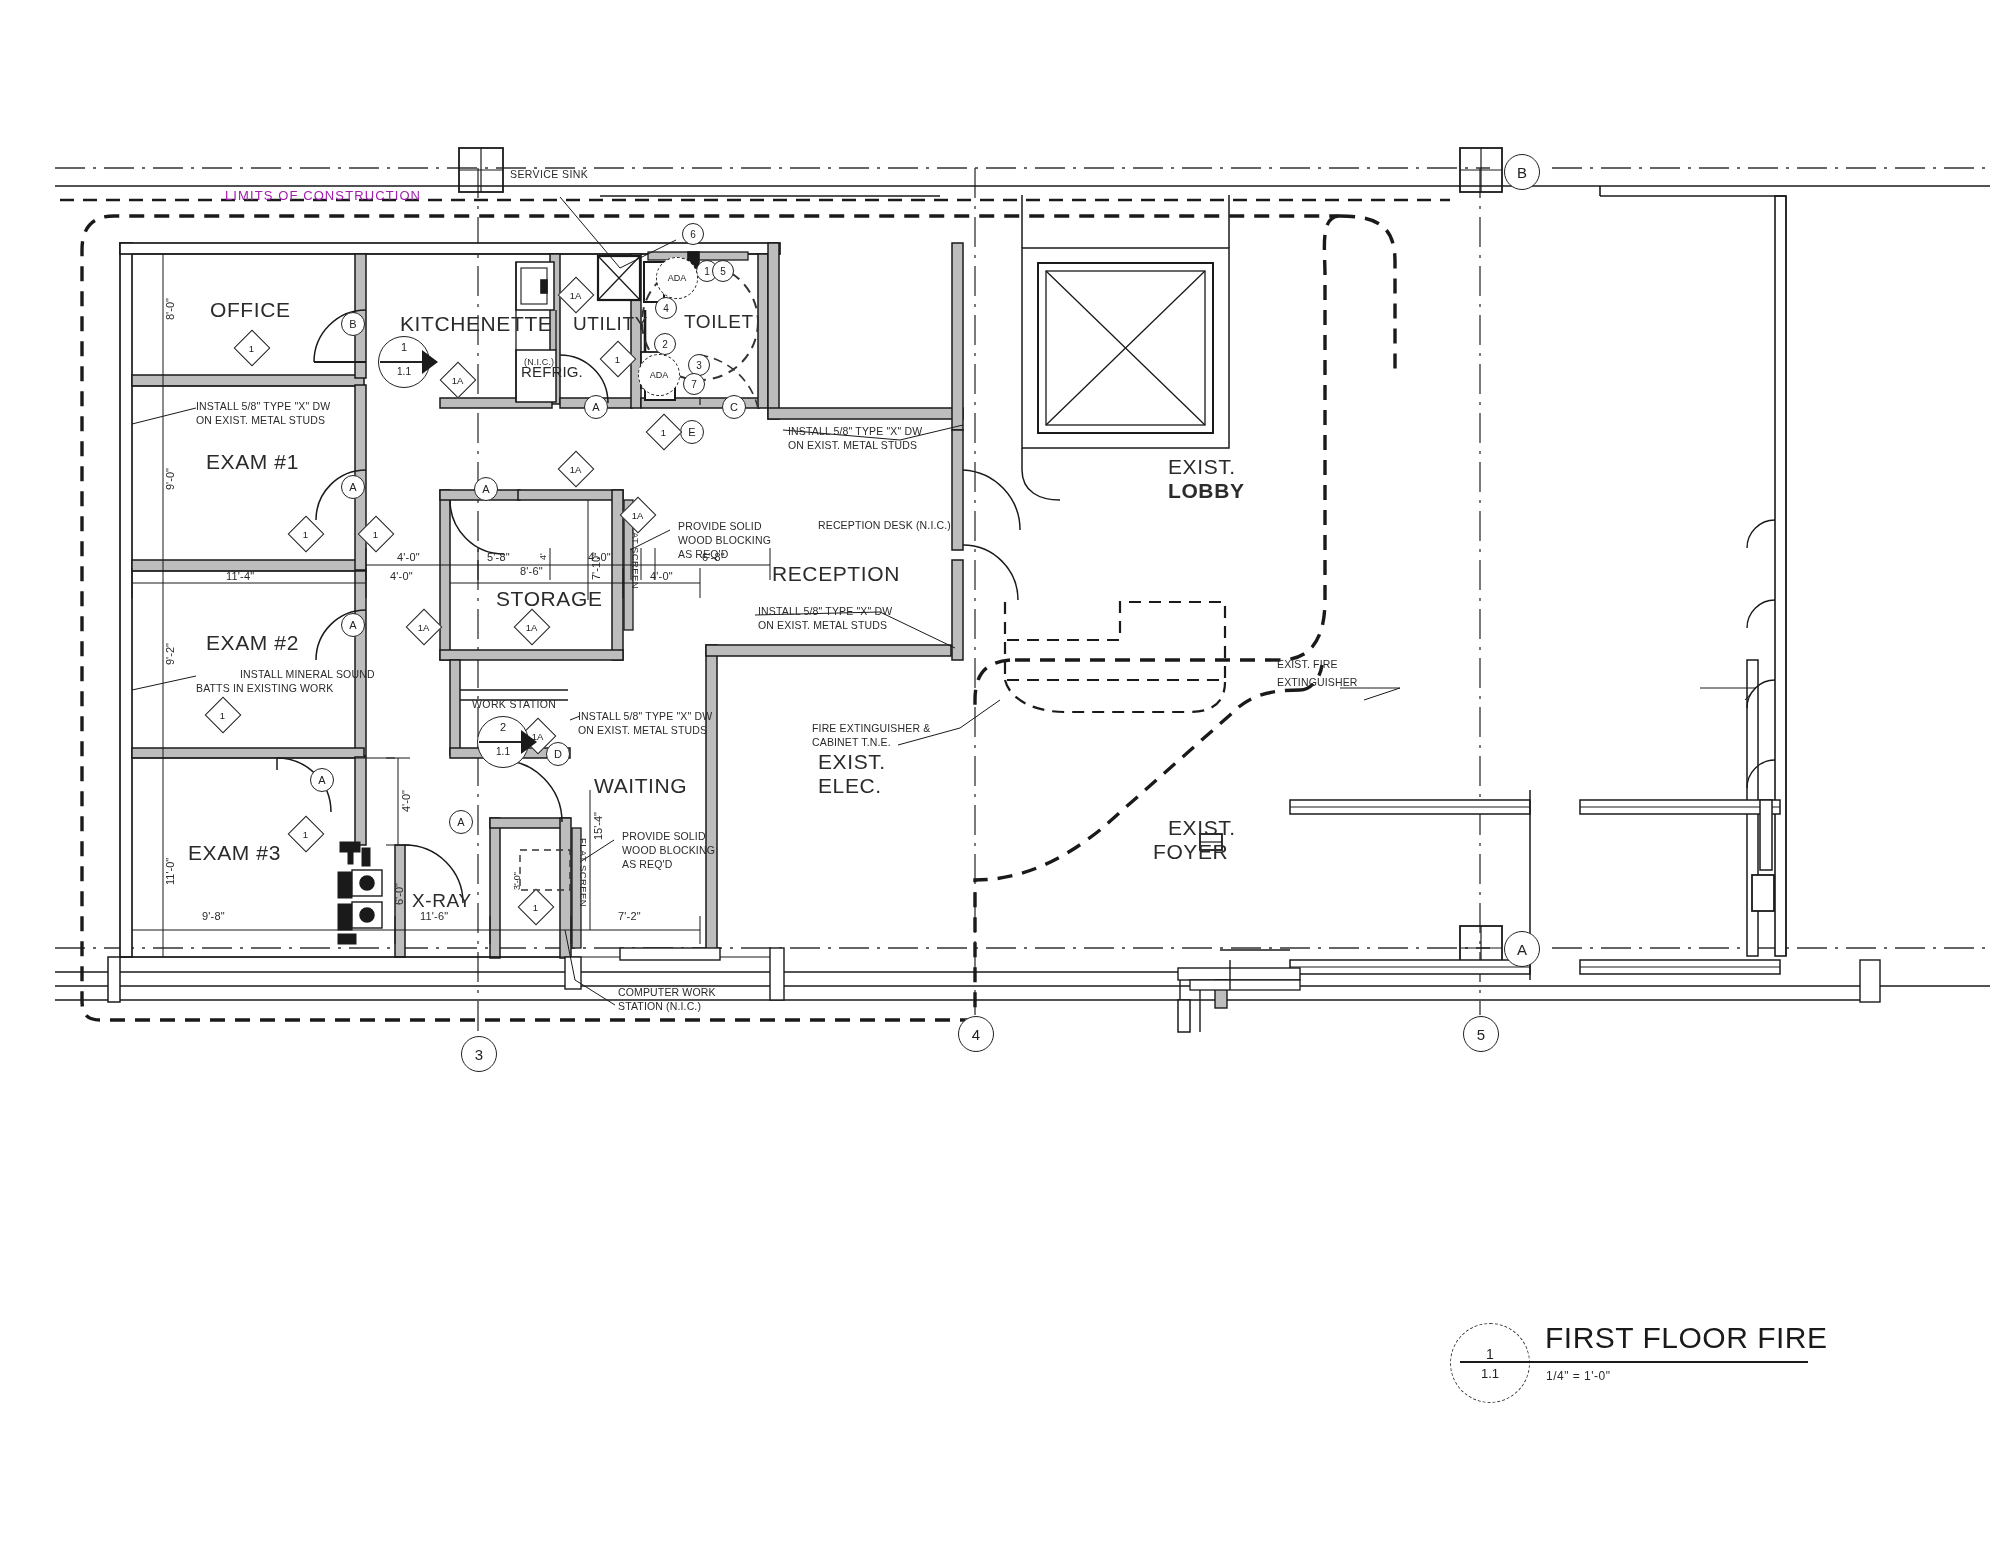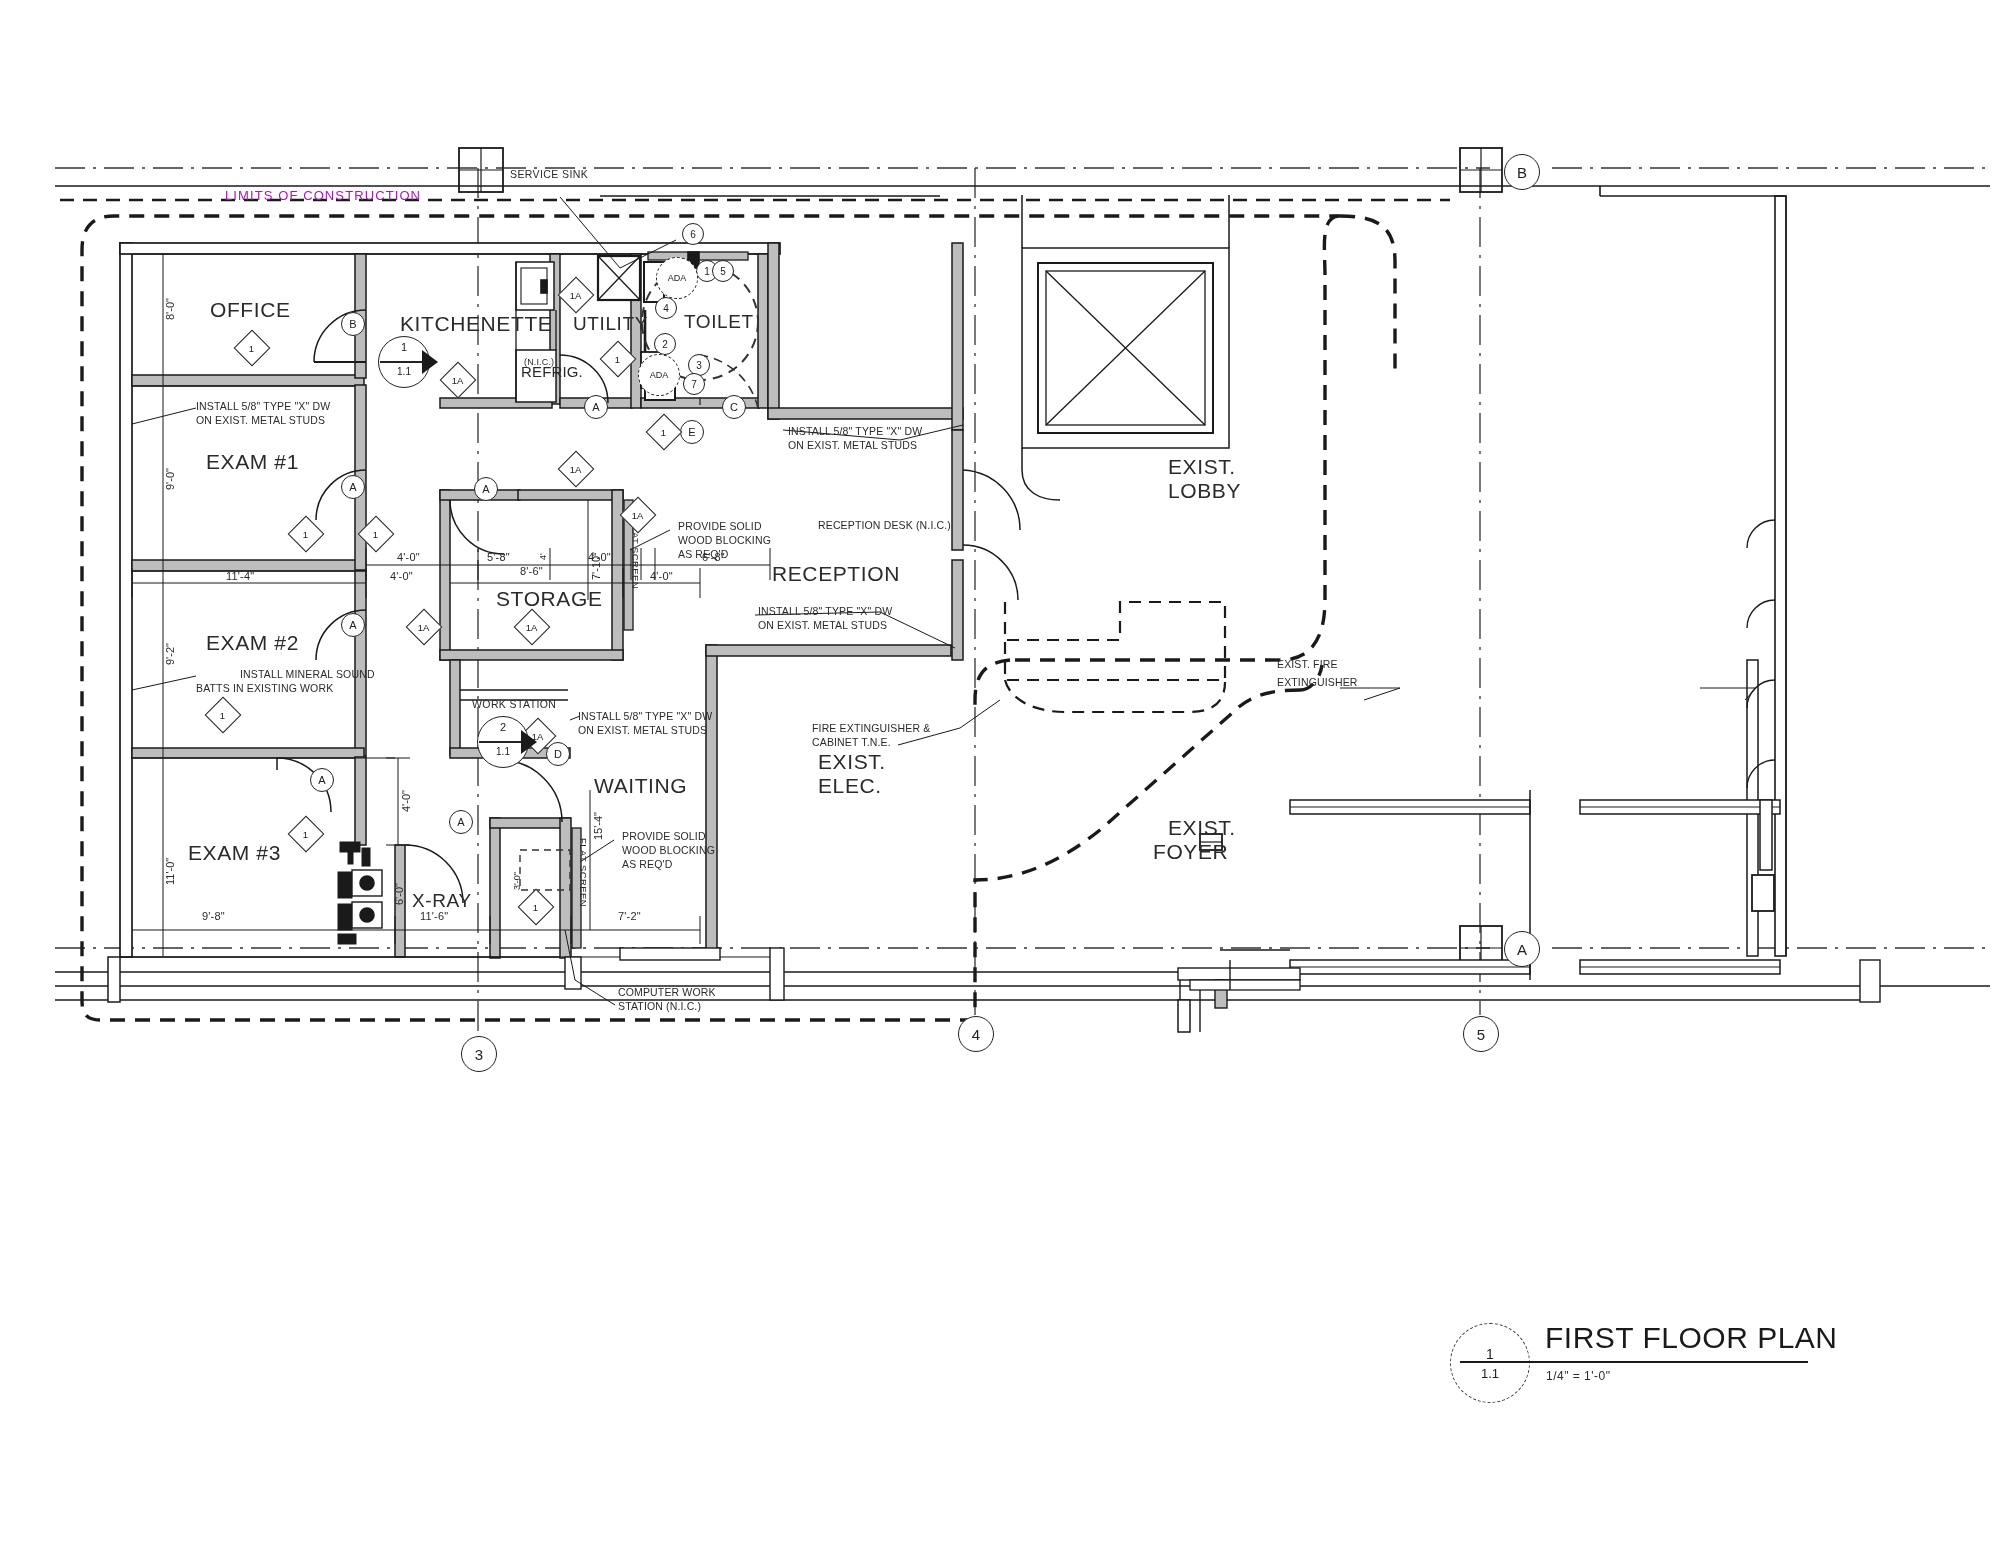--- a/index.html
+++ b/index.html
@@ -347,21 +347,21 @@
   <div class="lbl room sm" style="left:684px;top:311px;">TOILET</div>
   <div class="lbl room" style="left:206px;top:450px;">EXAM #1</div>
   <div class="lbl room" style="left:206px;top:631px;">EXAM #2</div>
   <div class="lbl room" style="left:188px;top:841px;">EXAM #3</div>
   <div class="lbl room" style="left:496px;top:587px;">STORAGE</div>
   <div class="lbl room" style="left:594px;top:774px;">WAITING</div>
   <div class="lbl room sm" style="left:412px;top:874px;margin-top:16px;">X-RAY</div>
   <div class="lbl room" style="left:772px;top:562px;">RECEPTION</div>
 
   <div class="lbl room" style="left:1168px;top:455px;">EXIST.</div>
-  <div class="lbl room" style="left:1168px;top:479px;">LOBBY</div>
+  <div class="lbl room" style="left:1168px;top:479px;font-weight:bold;">LOBBY</div>
 
   <div class="lbl room" style="left:818px;top:750px;">EXIST.</div>
   <div class="lbl room" style="left:818px;top:774px;">ELEC.</div>
 
   <div class="lbl room" style="left:1168px;top:816px;">EXIST.</div>
   <div class="lbl room" style="left:1153px;top:840px;">FOYER</div>
 
   <div class="lbl note2" style="left:225px;top:188px;letter-spacing:1.1px;font-size:13px;">LIMITS OF CONSTRUCTION</div>
 
   <div class="lbl note" style="left:510px;top:168px;letter-spacing:.4px;">SERVICE SINK</div>
@@ -565,17 +565,17 @@
 
   <div style="position:absolute;left:1450px;top:1315px;width:430px;">
     <div style="position:absolute;left:0;top:8px;width:78px;height:78px;border:1.6px dashed #333;
                 border-radius:50%;display:flex;flex-direction:column;align-items:center;
                 justify-content:center;">
       <div style="font-size:14px;color:#222;margin-bottom:2px;">1</div>
       <div style="width:60px;height:0;"></div>
       <div style="font-size:13px;color:#222;margin-top:2px;">1.1</div>
     </div>
     <div style="position:absolute;left:10px;top:46px;width:348px;height:2.4px;background:#1a1a1a;"></div>
-    <div class="title" style="position:absolute;left:95px;top:6px;">FIRST FLOOR PLAN</div>
+    <div class="title" style="position:absolute;left:95px;top:6px;">FIRST FLOOR FIRE</div>
     <div class="scaletxt" style="position:absolute;left:96px;top:54px;">1/4" = 1'-0"</div>
   </div>
 
 </div>
 
 </body></html>

